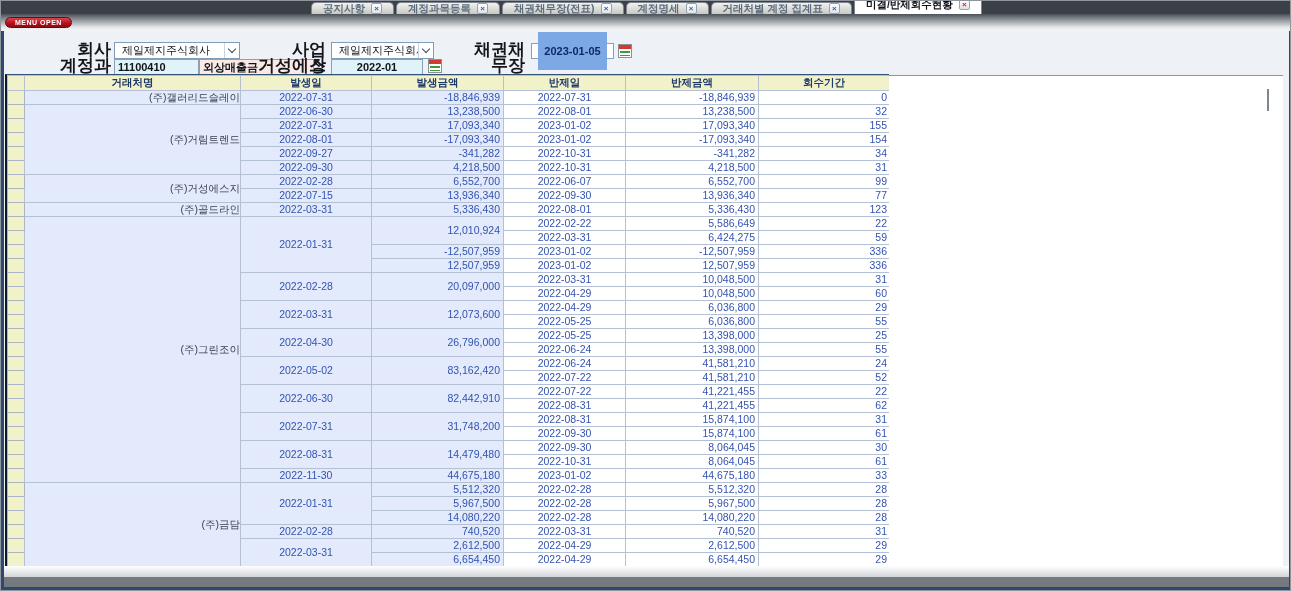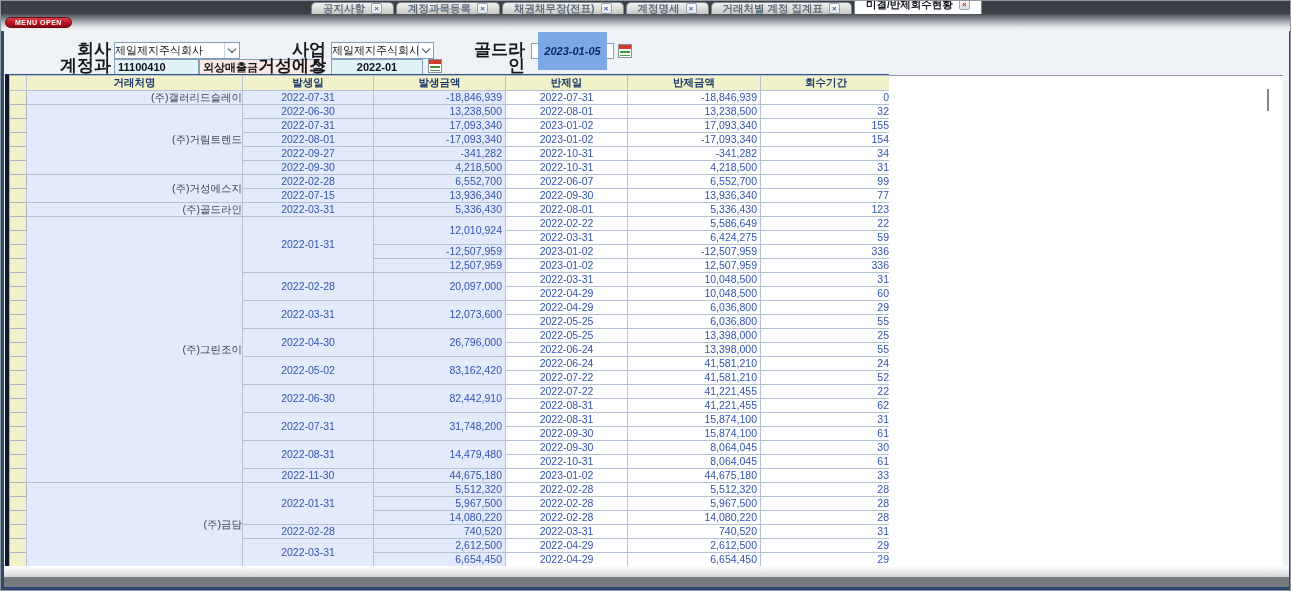--- a/index.html
+++ b/index.html
@@ -25,38 +25,38 @@
                color:#ffffff; font-size:7px; font-weight:bold; letter-spacing:0.5px; cursor:pointer; }
 
   
   .content { position:absolute; left:0; top:30px; width:1291px; height:561px;
              border-left:3px solid #2a4a72; border-right:3px solid #2a4a72; border-bottom:5px solid #2a4a72;
              background:#eef2f7; }
 
   
   .flabel { position:absolute; font-size:17px; font-weight:bold; color:#14161a; text-align:right; line-height:16px; }
   .selectbox { position:absolute; height:17px; background:#ffffff; border:1px solid #7f9db9; font-size:11px; color:#101418;
-               display:flex; align-items:center; padding-left:0; cursor:pointer; }
+               display:flex; align-items:center; padding-left:7px; cursor:pointer; }
   .selectbox .arrow-btn { position:absolute; right:0; top:0; width:15px; height:15px; border-left:1px solid #c8d6e4;
                display:flex; align-items:center; justify-content:center; background:#ffffff; }
   .chev { width:6px; height:6px; border-right:1.5px solid #3c4a58; border-bottom:1.5px solid #3c4a58; transform:rotate(45deg); margin-top:-3px; }
   .tinput { position:absolute; height:16px; border:1px solid #8aa0b8; font-size:11px; color:#101418; padding:0 3px;
             font-family:"Liberation Sans","DejaVu Sans",sans-serif;font-weight:bold; }
   .cyan { background:#e0f3f8; }
   .pink { background:#fbe9e5; }
   .datebox { position:absolute; height:16px; border:1px solid #8aa0b8; background:#ffffff; display:flex; align-items:center; justify-content:center; }
-  .datebox .sel { background:#7ca9e6; color:#0e2a66; font-size:11px; font-weight:bold; padding:12px 6px; line-height:14px;font-style:italic; }
+  .datebox .sel { background:#7ca9e6; color:#0e2a66; font-size:11px; font-weight:bold; padding:12px 6px; line-height:14px; }
   .calendar { position:absolute; width:14px; height:14px; background:#ffffff; border:1px solid #8a9098; cursor:pointer; }
   .calendar::before { content:""; position:absolute; left:0; top:0; right:0; height:4px; background:#d23b2f; }
   .calendar::after { content:""; position:absolute; left:1px; right:1px; top:6px; bottom:1px;
                      background:repeating-linear-gradient(#3f9a3f 0 2px,#ffffff 2px 4px); }
 
   
   .gridwrap { position:absolute; left:4px; top:73px; width:884px; height:492px; overflow:hidden;
-              border-left:4px solid #0f172a; border-top:1px solid #33537b; background:#ffffff; }
+              border-left:2px solid #0f172a; border-top:1px solid #33537b; background:#ffffff; }
   table.grid { border-collapse:collapse; table-layout:fixed; width:882px; }
   .grid th, .grid td { border:1px solid #b4c0d4; font-size:10.5px; overflow:hidden; white-space:nowrap; }
   .grid th { height:13px; background:#f2f2ca; color:#1d3a6b; font-weight:bold; text-align:center; }
   .grid td { height:14px; line-height:13px; color:#3353b0; }
   td.selcell { background:#f2f2ca; border-color:#aab4c2; }
   td.name { background:#e2eafb; color:#3a3f55; text-align:right; padding-left:4px; vertical-align:middle; }
   td.odate { background:#e2eafb; text-align:center; vertical-align:middle; }
   td.oamt { background:#e2eafb; text-align:right; padding-right:3px; vertical-align:middle; }
   td.sdate { background:#ffffff; text-align:center; }
   td.samt { background:#ffffff; text-align:right; padding-right:3px; }
@@ -117,21 +117,21 @@
   </div>
 
   <div class="flabel" style="left:277px; top:41px; width:48px;">사업장</div>
   <div class="selectbox" style="left:330px; top:41px; width:103px;">
     <span>제일제지주식회사</span>
     <span class="arrow-btn">
         <span class="chev"></span>
       </span>
   </div>
 
-  <div class="flabel" style="left:462px; top:41px; width:62px;">골드라인</div>
+  <div class="flabel" style="left:462px; top:41px; width:62px;">채권채무장</div>
   <div class="datebox" style="left:530px; top:42px; width:83px;">
     <span class="sel">2023-01-05</span>
   </div>
   <div class="calendar" style="left:617px; top:43px;"></div>
 
   <div class="flabel" style="left:54px; top:57px; width:56px;">계정과목</div>
   <input class="tinput cyan" style="left: 113px; top: 58px; width: 85px;" value="11100410">
   <input class="tinput pink" style="left: 198px; top: 58px; width: 115px;" value="외상매출금">
 
   <div class="flabel" style="left:258px; top:57px; width:0;"></div>

